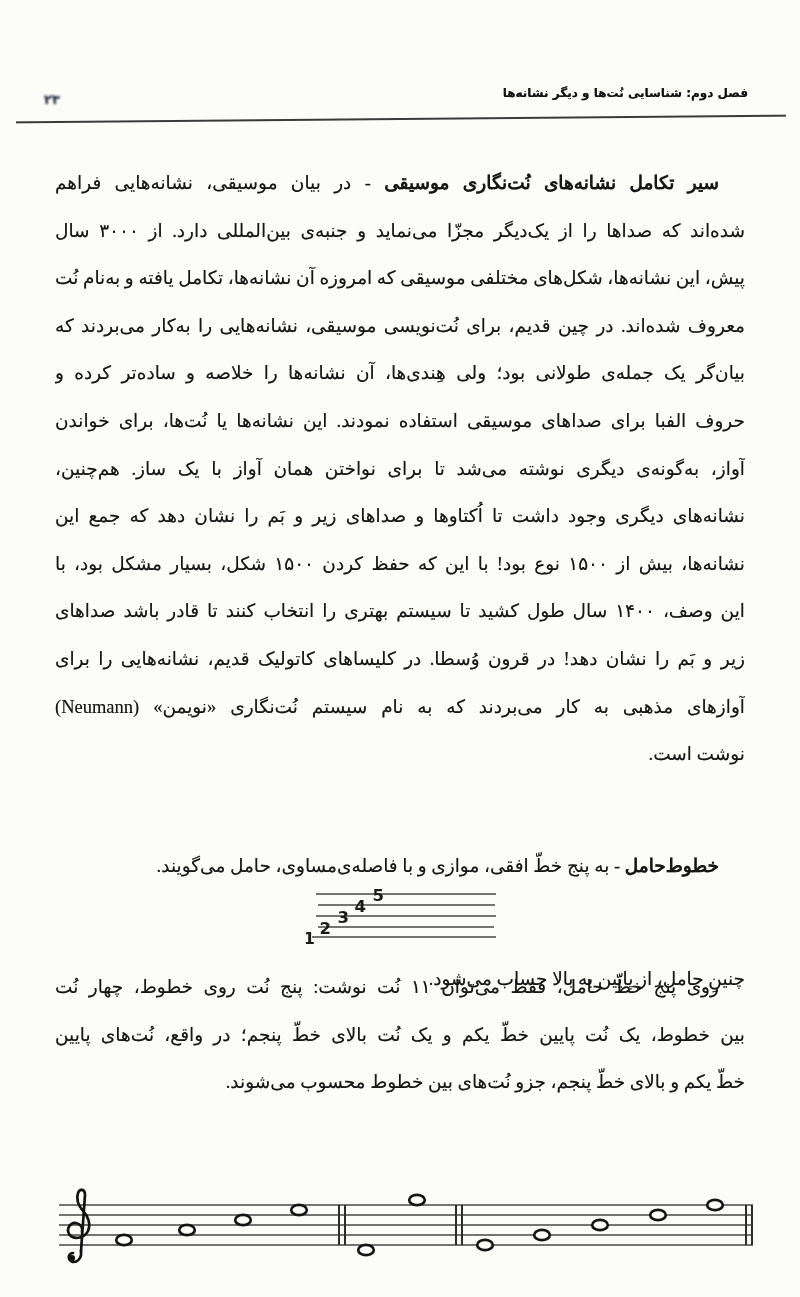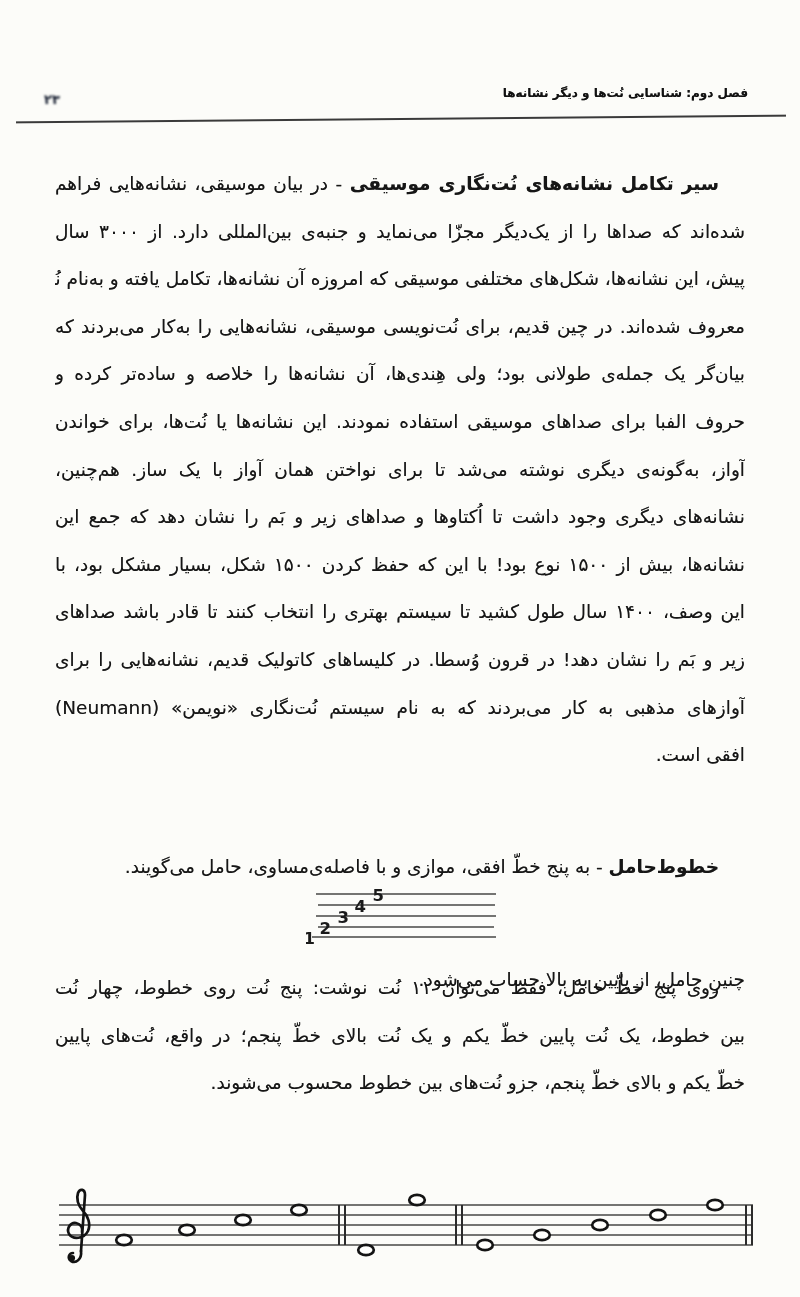--- a/index.html
+++ b/index.html
@@ -31,21 +31,21 @@
     filter:blur(0.25px);
   }
   
   .para{
     position:absolute;right:55px;width:690px;
     font-size:18.5px;line-height:47.6px;
     text-shadow:0 0 0.4px rgba(0,0,0,.45);
   }
   .line{
     text-align:justify;text-align-last:justify;
-    overflow:hidden;white-space:nowrap;height:47.6px;
+    overflow:hidden;white-space:nowrap;height:47.6px;font-family:Liberation Serif, serif;
   }
   .line.last{text-align-last:auto;text-align:right;white-space:normal;}
   .line.plain{text-align:right;text-align-last:auto;white-space:normal;}
   .indent{padding-right:26px;}
   .b{font-weight:bold;}
   #para1{top:160px;}
   #para2{top:843px;}
   #para3{top:956px;}
   #para4{top:964px;}
   
@@ -73,21 +73,21 @@
     <div class="line">پیش، این نشانه‌ها، شکل‌های مختلفی موسیقی که امروزه آن نشانه‌ها، تکامل یافته و به‌نام نُت</div>
     <div class="line">معروف شده‌اند. در چین قدیم، برای نُت‌نویسی موسیقی، نشانه‌هایی را به‌کار می‌بردند که</div>
     <div class="line">بیان‌گر یک جمله‌ی طولانی بود؛ ولی هِندی‌ها، آن نشانه‌ها را خلاصه و ساده‌تر کرده و</div>
     <div class="line">حروف الفبا برای صداهای موسیقی استفاده نمودند. این نشانه‌ها یا نُت‌ها، برای خواندن</div>
     <div class="line">آواز، به‌گونه‌ی دیگری نوشته می‌شد تا برای نواختن همان آواز با یک ساز. هم‌چنین،</div>
     <div class="line">نشانه‌های دیگری وجود داشت تا اُکتاوها و صداهای زیر و بَم را نشان دهد که جمع این</div>
     <div class="line">نشانه‌ها، بیش از ۱۵۰۰ نوع بود! با این که حفظ کردن ۱۵۰۰ شکل، بسیار مشکل بود، با</div>
     <div class="line">این وصف، ۱۴۰۰ سال طول کشید تا سیستم بهتری را انتخاب کنند تا قادر باشد صداهای</div>
     <div class="line">زیر و بَم را نشان دهد! در قرون وُسطا. در کلیساهای کاتولیک قدیم، نشانه‌هایی را برای</div>
     <div class="line"><span>آوازهای مذهبی به کار می‌بردند که به نام سیستم نُت‌نگاری «نویمن»</span> <span dir="ltr">(Neumann)</span></div>
-    <div class="line last">افقی است.</div>
+    <div class="line last">نوشت است.</div>
   </div>
 
   <div class="para" id="para2">
     <div class="line plain indent"><span class="b">خطوط‌حامل</span> <span>- به پنج خطّ افقی، موازی و با فاصله‌ی‌مساوی، حامل می‌گویند.</span></div>
   </div>
 
   <svg class="fig" id="fig1" width="200" height="64" viewBox="0 0 200 64">
     <g>
       <line class="staffline" x1="10" y1="9" x2="190" y2="9"></line>
       <line class="staffline" x1="12" y1="20" x2="189" y2="20"></line>

